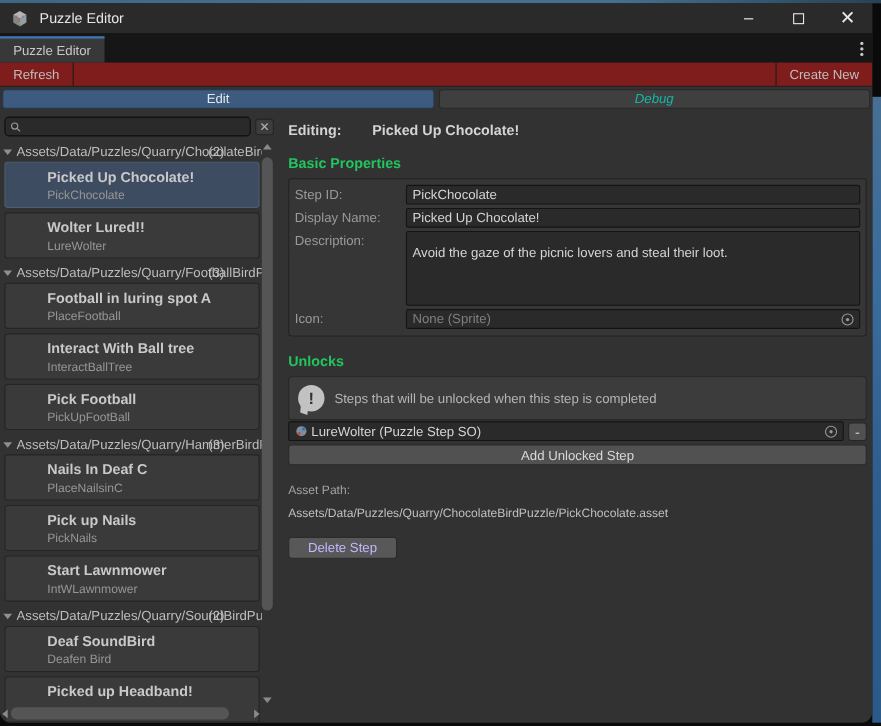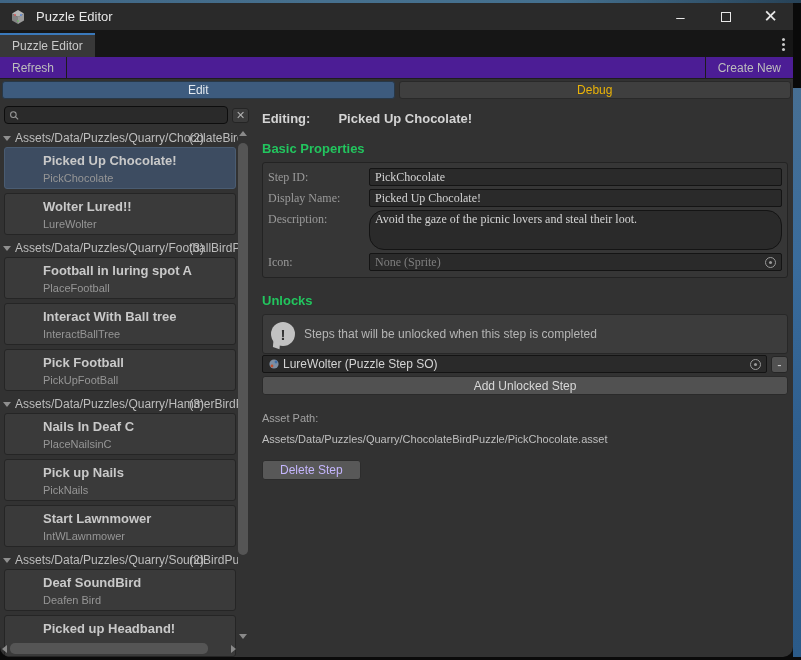--- a/index.html
+++ b/index.html
@@ -28,33 +28,33 @@
   
   .tabstrip { height:27px; background:#161616; display:flex; align-items:flex-end; flex:0 0 27px; }
   .doctab { height:24px; min-width:89px; background:#383838; border-top:2px solid #3a79bb;
             color:#c8c8c8; font-size:12px; display:flex; align-items:center; padding:0 12px; }
   .tabstrip .spacer { flex:1; }
   .kebab { color:#c8c8c8; font-size:13px; letter-spacing:0; margin:0 8px 6px 0; line-height:4px;
            display:flex; flex-direction:column; gap:2px; align-items:center; }
   .kebab i { width:3px; height:3px; border-radius:50%; background:#c8c8c8; }
 
   
-  .toolbar { height:22px; background:#4c1d95; border-bottom:1px solid #1e1e1e;
+  .toolbar { height:22px; background:#7f1d1d; border-bottom:1px solid #1e1e1e;
              display:flex; align-items:center; flex:0 0 22px; }
   .toolbtn { color:#bdbdbd; font-size:12px; padding:0 12px; height:100%;
              display:flex; align-items:center; }
   .tb-div { width:1px; height:100%; background:#1c1c1c; }
   .toolbar .spacer { flex:1; }
 
   
   .modetabs { height:22px; padding:2px; display:flex; gap:4px; background:#323232; flex:0 0 22px; }
   .modetab { flex:1; height:18px; display:flex; align-items:center; justify-content:center;
              font-size:12px; border-radius:3px; }
   .modetab.active { background:#3d5b7e; border:1px solid #283848; color:#e2e8ef; }
-  .modetab.inactive { background:#3f3f3f; border:1px solid #292929; color:#eab308; }
+  .modetab.inactive { background:#3f3f3f; border:1px solid #292929; color:#14b8a6;font-style:italic; }
 
   
   .main { flex:1; display:flex; min-height:0; }
 
   
   .sidebar { width:250px; flex:0 0 250px; position:relative; display:flex; flex-direction:column; }
   .searchrow { padding:5px 0 4px 4px; display:flex; align-items:center; flex:0 0 27px; }
   .searchbox { width:224px; height:18px; background:#2a2a2a; border:1px solid #0d0d0d;
                border-radius:4px; display:flex; align-items:center; padding:0 4px; }
   .searchbox input { background:transparent; border:none; outline:none; color:#d4d4d4;
@@ -92,28 +92,28 @@
   .hscroll .arrow-right { width:0; height:0; margin-right:2px;
       border-top:4px solid transparent; border-bottom:4px solid transparent; border-left:5px solid #8a8a8a; }
 
   
   .editor { flex:1; padding:10px 5px 0 12px; min-width:0; }
   .editing-row { display:flex; }
   .editing-label { color:#d4d4d4; font-size:13px; font-weight:bold; }
   .editing-value { color:#d4d4d4; font-size:13px; font-weight:bold; margin-left:28px; }
   .section-h { color:#22c55e; font-size:13px; font-weight:bold; margin-top:15px; }
   .propsbox { margin-top:6px; background:#363636; border:1px solid #232323; border-radius:3px;
-              padding:5px 5px 6px 5px;font-family:Liberation Serif, serif; }
+              padding:5px 5px 6px 5px; }
   .prow { display:grid; grid-template-columns:101px 1fr; margin-bottom:3px; }
   .prow:last-child { margin-bottom:0; }
   .plabel { color:#9a9a9a; font-size:12px; line-height:18px; }
   .pfield { height:18px; background:#2a2a2a; border:1px solid #141414; border-radius:2px;
             color:#d4d4d4; font-size:12px; line-height:16px; padding:0 5px;
             white-space:nowrap; overflow:hidden; }
-  .pfield.multi { height:40px; line-height:15px; padding-top:1px; white-space:normal;border-radius:15px; }
+  .pfield.multi { height:68px; line-height:15px; padding-top:12px; white-space:normal; }
   .objfield { display:flex; align-items:center; }
   .objfield .txt { flex:1; white-space:nowrap; overflow:hidden; }
   .objfield .ghost { color:#7f7f7f; }
   .picker { width:11px; height:11px; border:1px solid #9a9a9a; border-radius:50%;
             position:relative; flex:0 0 11px; margin-left:4px; }
   .picker i { position:absolute; left:3px; top:3px; width:3px; height:3px;
               border-radius:50%; background:#9a9a9a; }
   .helpbox { margin-top:6px; height:40px; background:#3c3c3c; border:1px solid #272727;
              border-radius:3px; display:flex; align-items:center; padding:0 8px; }
   .infoicon { width:24px; height:24px; background:#c2c2c2; border-radius:50%; position:relative;

